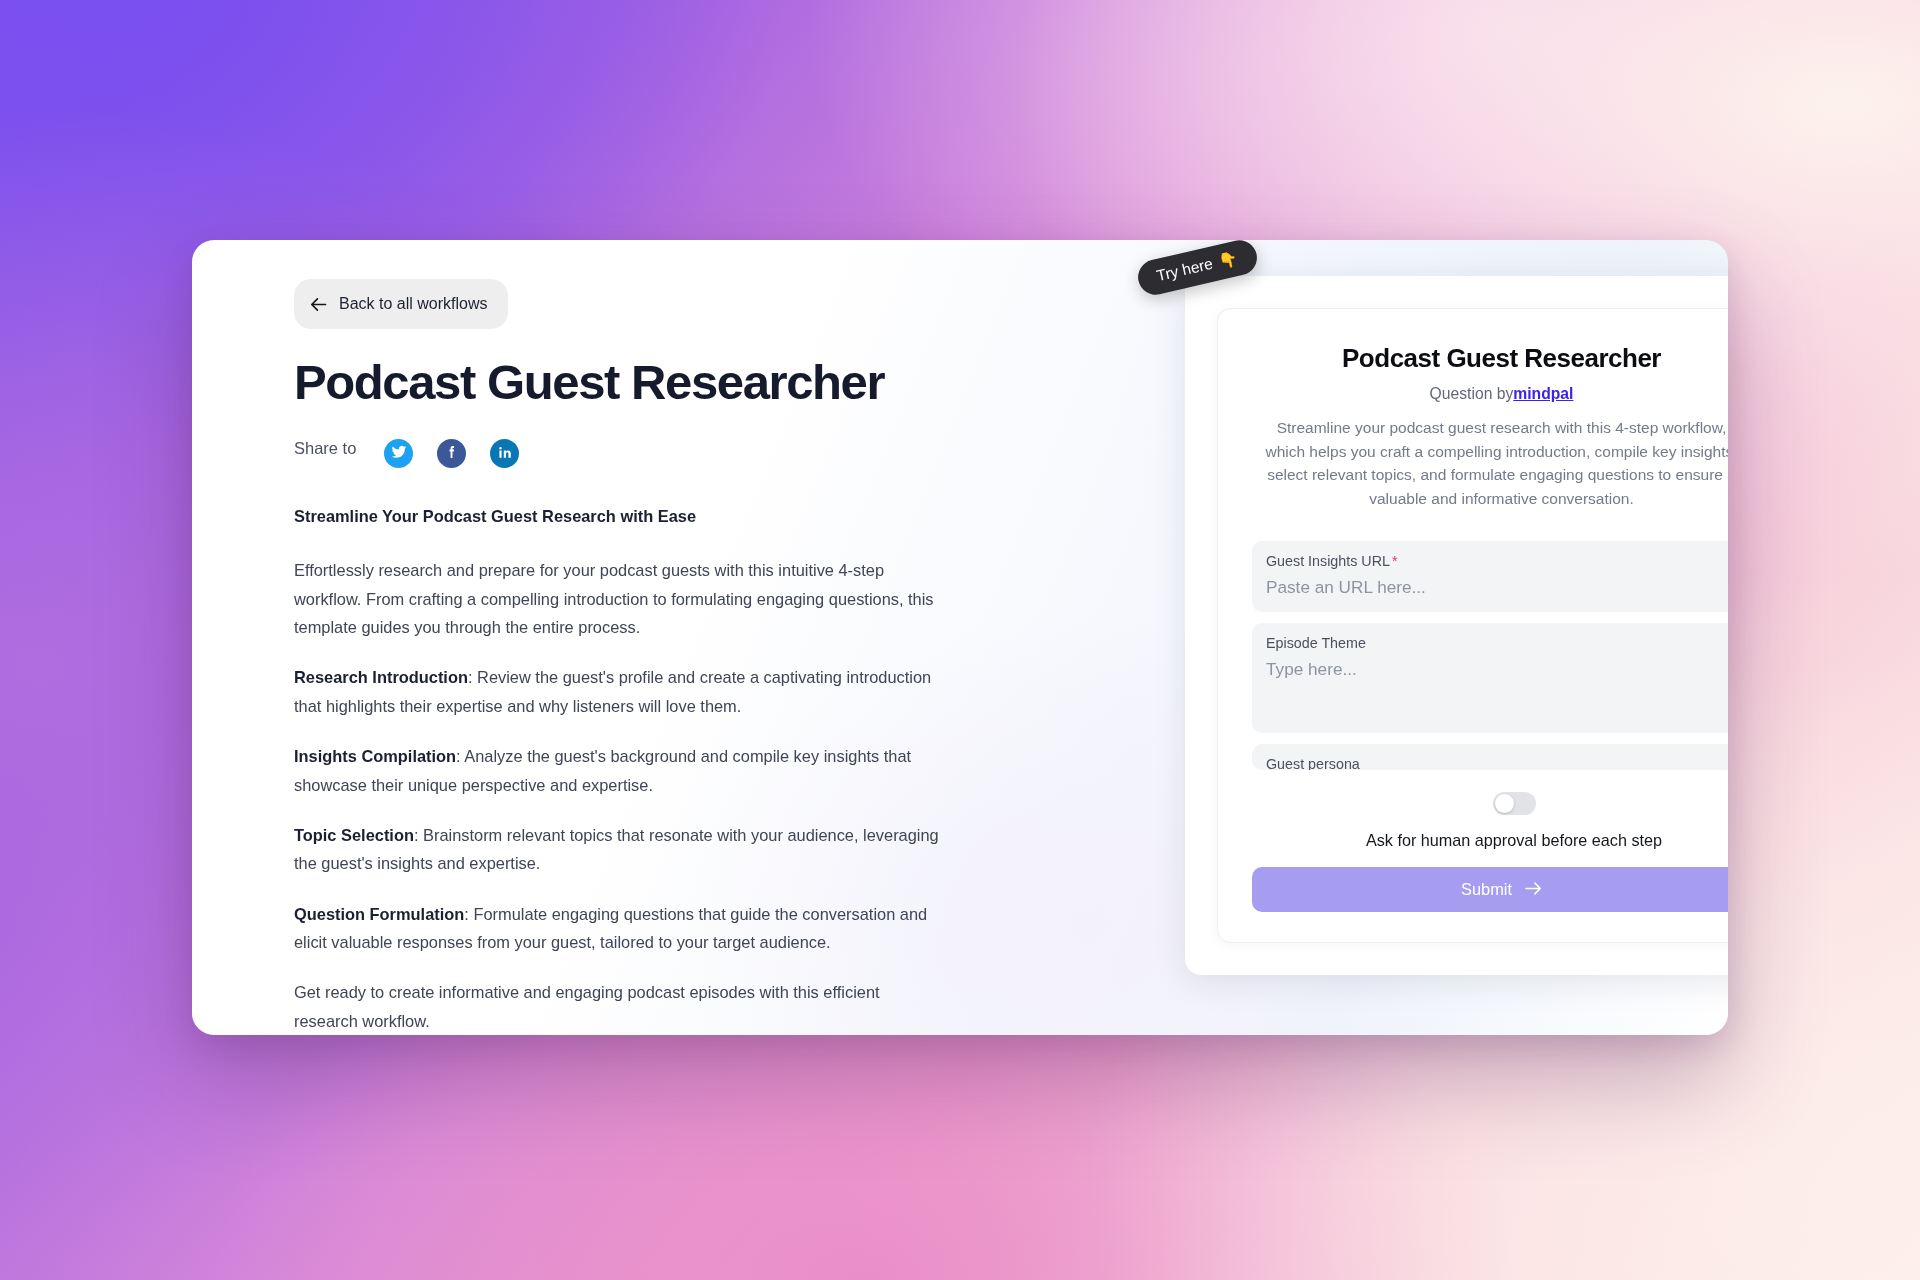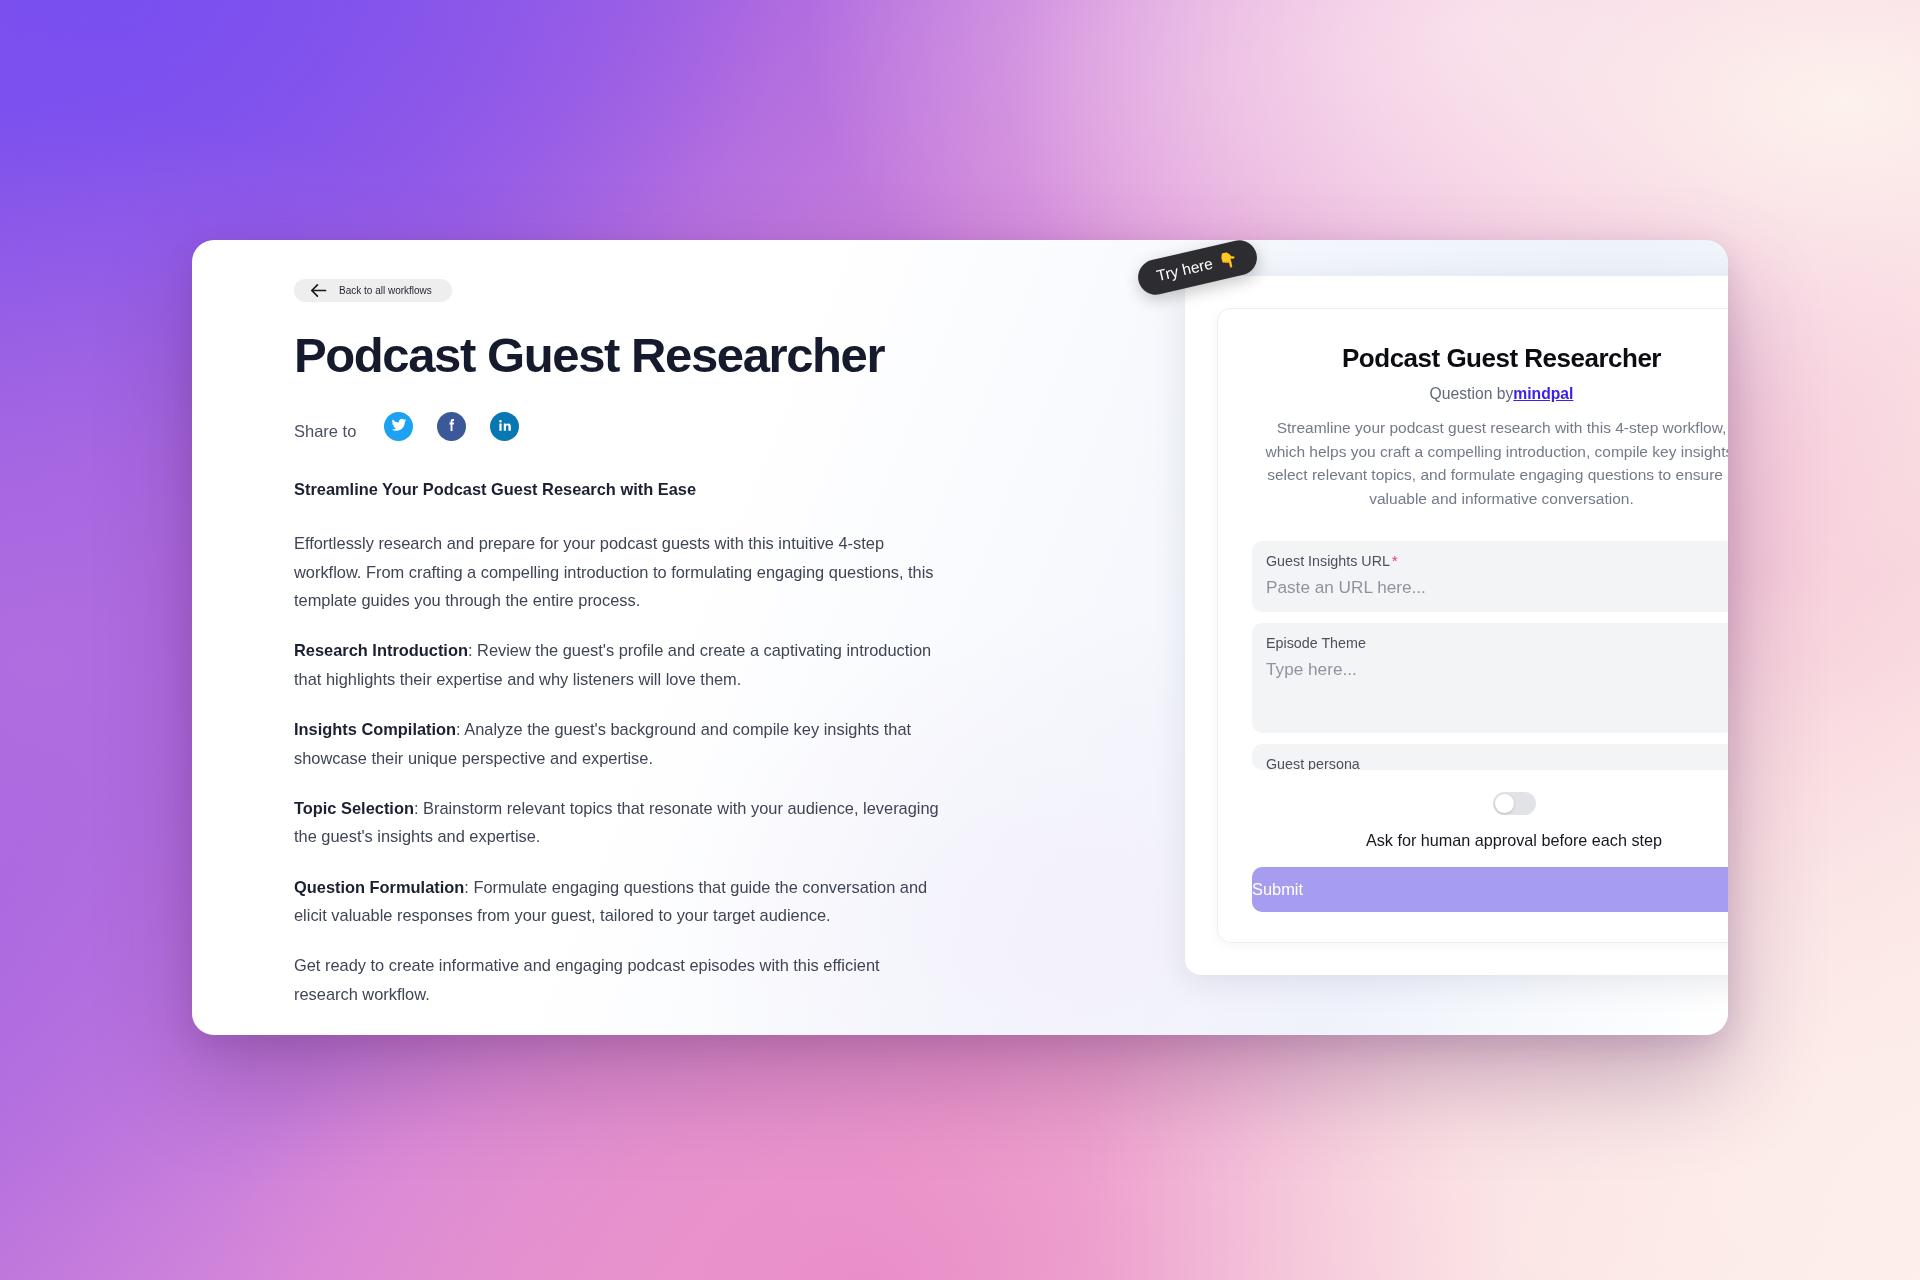--- a/index.html
+++ b/index.html
@@ -51,46 +51,46 @@
     position: absolute;
     left: 102px;
     top: 39px;
     width: 650px;
   }
 
   .back-btn {
     display: inline-flex;
     align-items: center;
     gap: 12px;
-    height: 23px;
+    height: 50px;
     padding: 0 20px 0 16px;
     border: none;
     border-radius: 17px;
     background: #eeeeef;
     color: #1d2230;
     font-family: "Liberation Sans", sans-serif;
-    font-size: 10px;
+    font-size: 16px;
     cursor: pointer;
     white-space: nowrap;
   }
   .back-btn .arrow-left { display: flex; }
 
   .page-title {
     margin-top: 27px;
     font-size: 49px;
     line-height: 1.08;
     font-weight: 700;
     letter-spacing: -1.4px;
     color: #151a2c;
     white-space: nowrap;
   }
 
   .share-row {
     display: flex;
-    align-items: flex-end;
+    align-items: flex-start;
     gap: 24px;
     margin-top: 30px;
   }
   .share-label {
     font-size: 16.5px;
     color: #4b5162;
     margin-right: 4px;
   }
   .share-btn {
     width: 29px;
@@ -256,21 +256,21 @@
     height: 19px;
     border-radius: 50%;
     background: #ffffff;
     box-shadow: 0 1px 3px rgba(0,0,0,0.18);
   }
   .approval-label { font-size: 16.2px; color: #15181f; }
 
   .submit-btn {
     display: flex;
     align-items: center;
-    justify-content: space-between;
+    justify-content: center;
     gap: 13px;
     width: 100%;
     height: 45px;
     margin-top: 17px;
     border: none;
     border-radius: 10px;
     background: #a79df0;
     color: #ffffff;
     font-family: "Liberation Sans", sans-serif;
     font-size: 16.4px;

